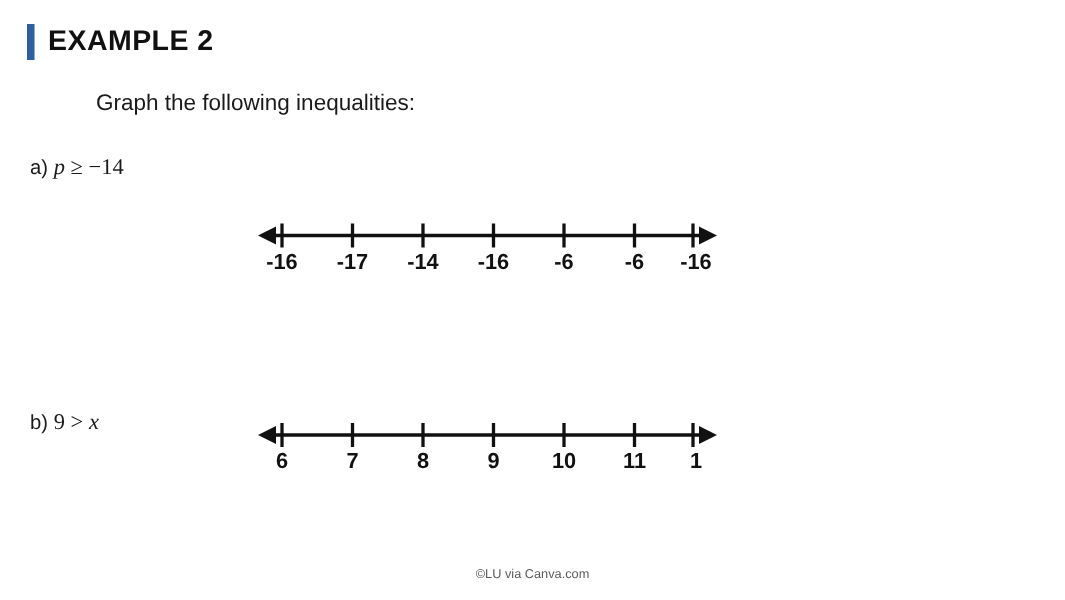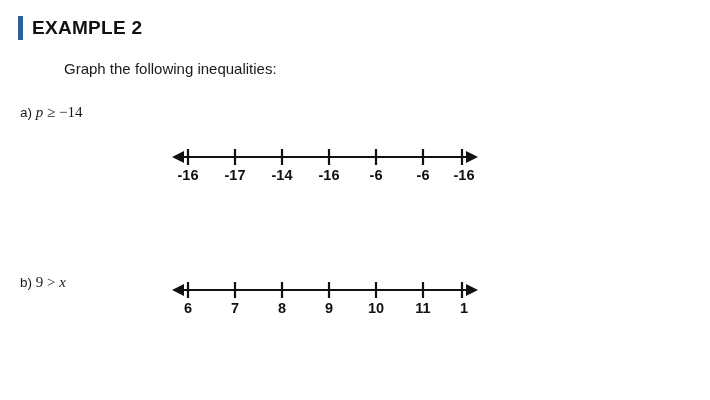--- a/index.html
+++ b/index.html
@@ -180,14 +180,15 @@
       <span class="nl-label" style="left:18px">6</span>
       <span class="nl-label" style="left:65px">7</span>
       <span class="nl-label" style="left:112px">8</span>
       <span class="nl-label" style="left:159px">9</span>
       <span class="nl-label" style="left:206px">10</span>
       <span class="nl-label" style="left:253px">11</span>
       <span class="nl-label" style="left:294px">1</span>
     </div>
   </div>
 
+  <div class="footer">©LU via Canva.com</div>
 
 </div>
 
 </body></html>

